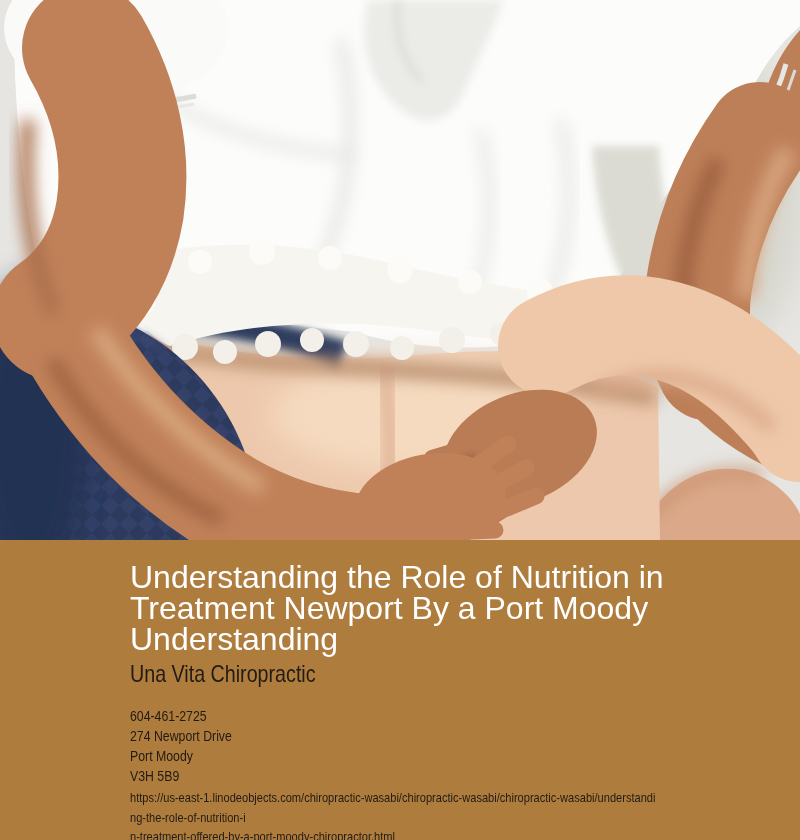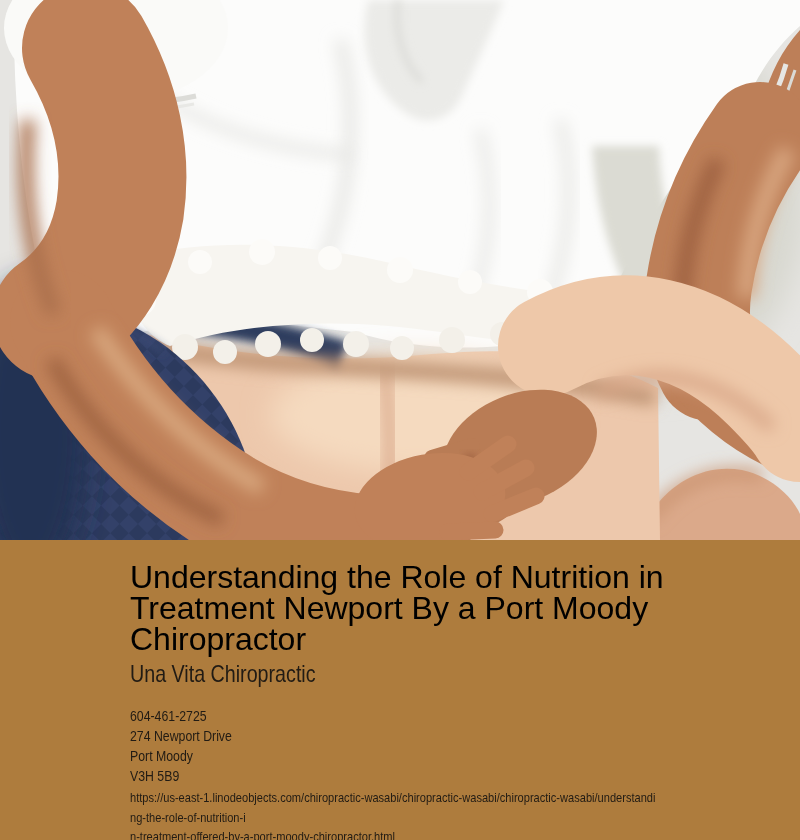--- a/index.html
+++ b/index.html
@@ -2,21 +2,21 @@
 <html><head>
 <meta charset="utf-8">
 <style>
   html,body{margin:0;padding:0;width:800px;height:840px;overflow:hidden;background:#fff;
     font-family:"Liberation Sans",sans-serif;}
   .page{width:800px;height:840px;position:relative;}
   .photo{width:800px;height:540px;position:relative;overflow:hidden;background:#e6e5e2;}
   .photo svg{display:block;}
   .info{width:800px;height:300px;box-sizing:border-box;background:#ae7c3d;color:#211b14;
     padding:22px 25px 0 130px;}
-  .title{font-size:32px;line-height:31px;font-weight:400;margin:0;color:#000000;}
+  .title{font-size:32px;line-height:31px;font-weight:400;margin:0;color:#ffffff;}
   .title .line{display:block;}
   .subtitle{font-size:24px;line-height:26px;margin-top:6px;transform:scaleX(.82);transform-origin:0 0;}
   .contact{margin-top:19px;font-size:15px;line-height:20px;transform:scaleX(.82);transform-origin:0 0;}
   .url{margin-top:2px;font-size:13.5px;line-height:19.5px;transform:scaleX(.82);transform-origin:0 0;
     word-break:break-all;}
 </style>
 </head>
 <body>
 
 <div class="page">
@@ -155,21 +155,21 @@
             <path d="M448,532 L495,530"></path>
         </g>
       </g>
     </svg>
   </div>
 
   <div class="info" style="background: rgb(174, 124, 61); color: rgb(33, 27, 20);">
     <h1 class="title">
       <span class="line">Understanding the Role of Nutrition in</span>
       <span class="line">Treatment Newport By a Port Moody</span>
-      <span class="line">Chiropractor</span>
+      <span class="line">Understanding</span>
     </h1>
 
     <div class="subtitle">Una Vita Chiropractic</div>
 
     <div class="contact">
       <div>604-461-2725</div>
       <div>274 Newport Drive</div>
       <div>Port Moody</div>
       <div>V3H 5B9</div>
     </div>

